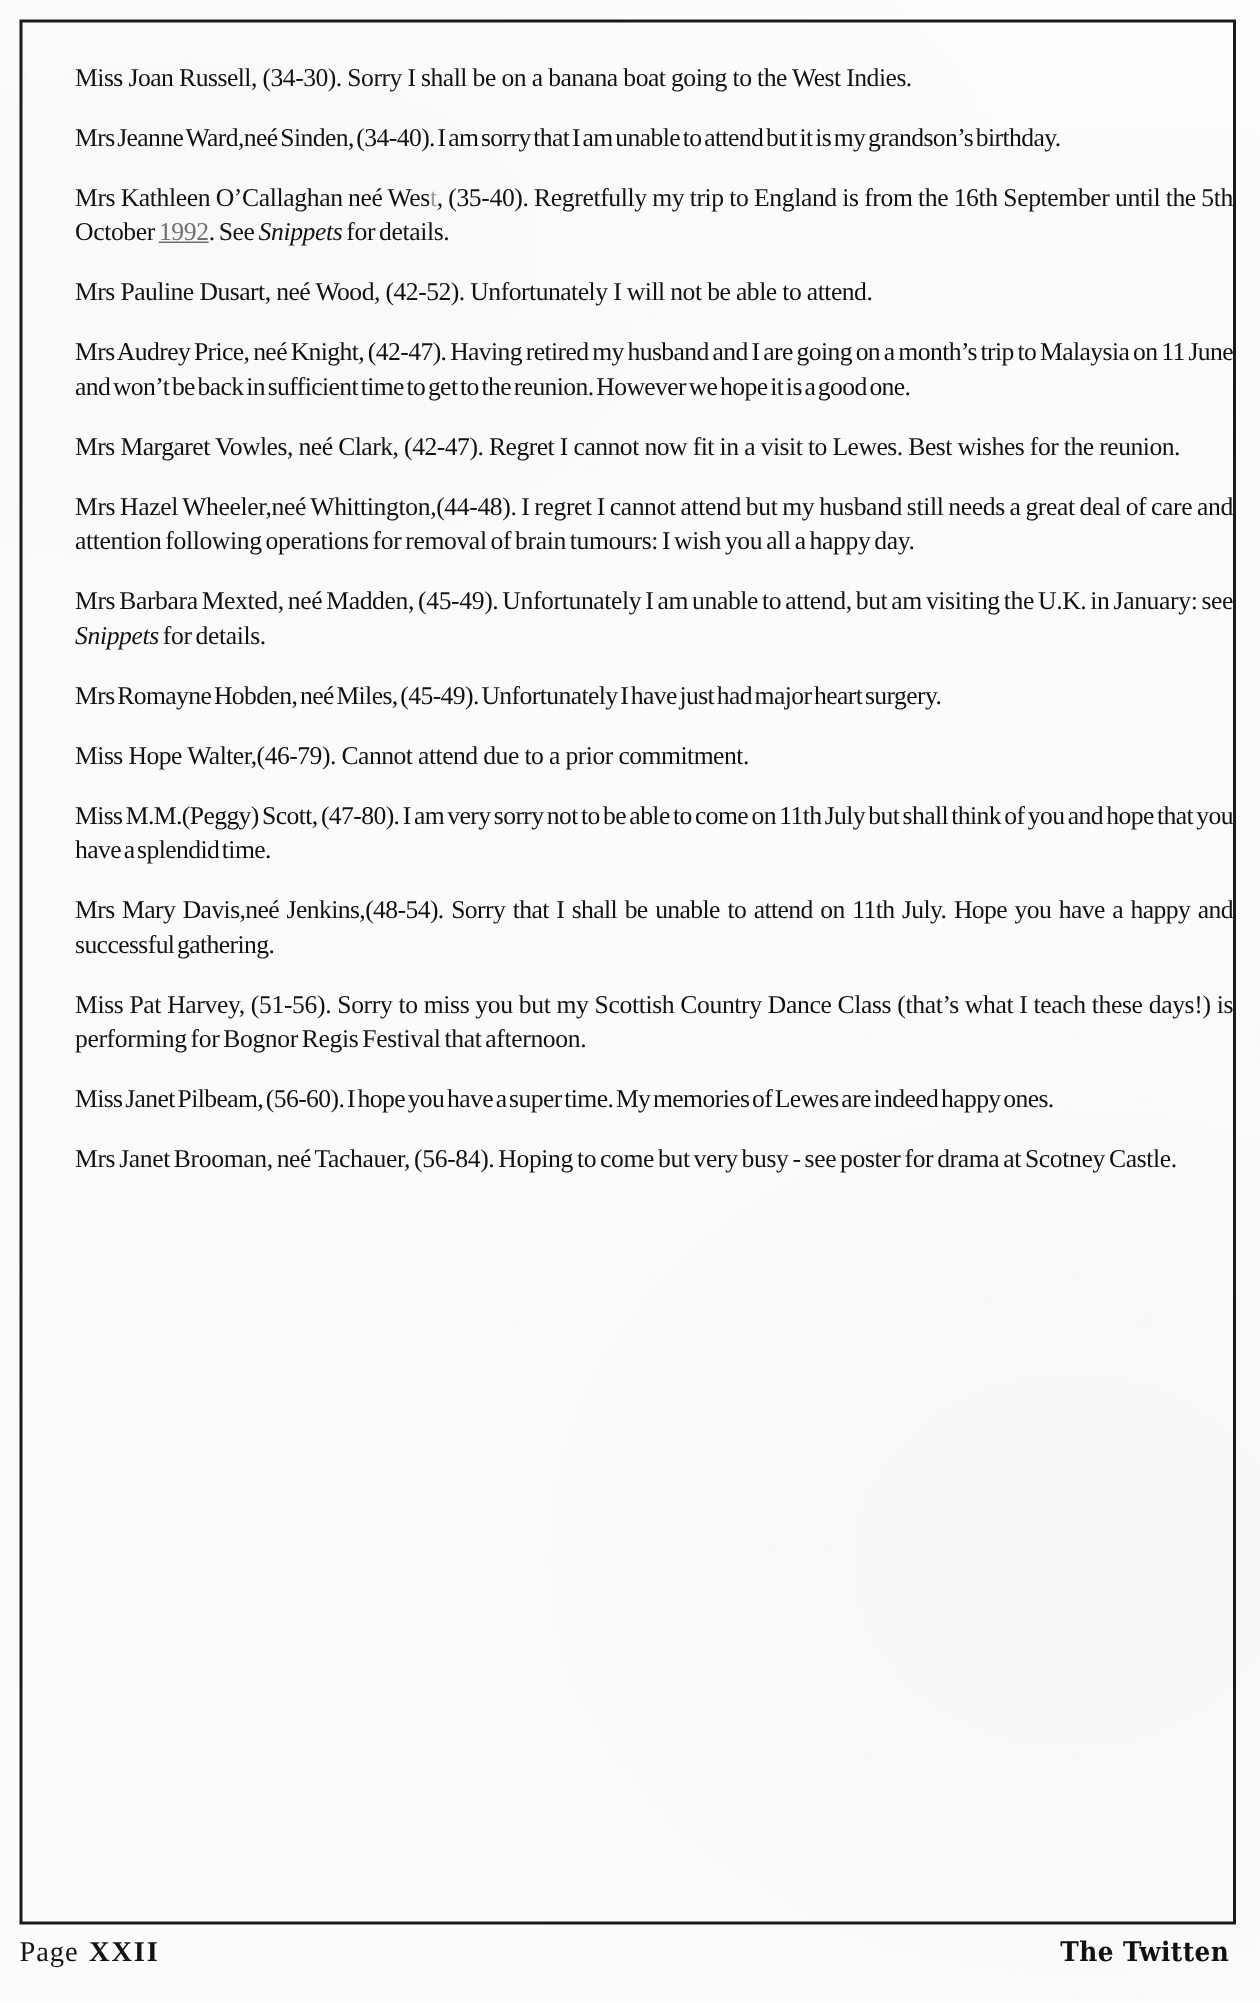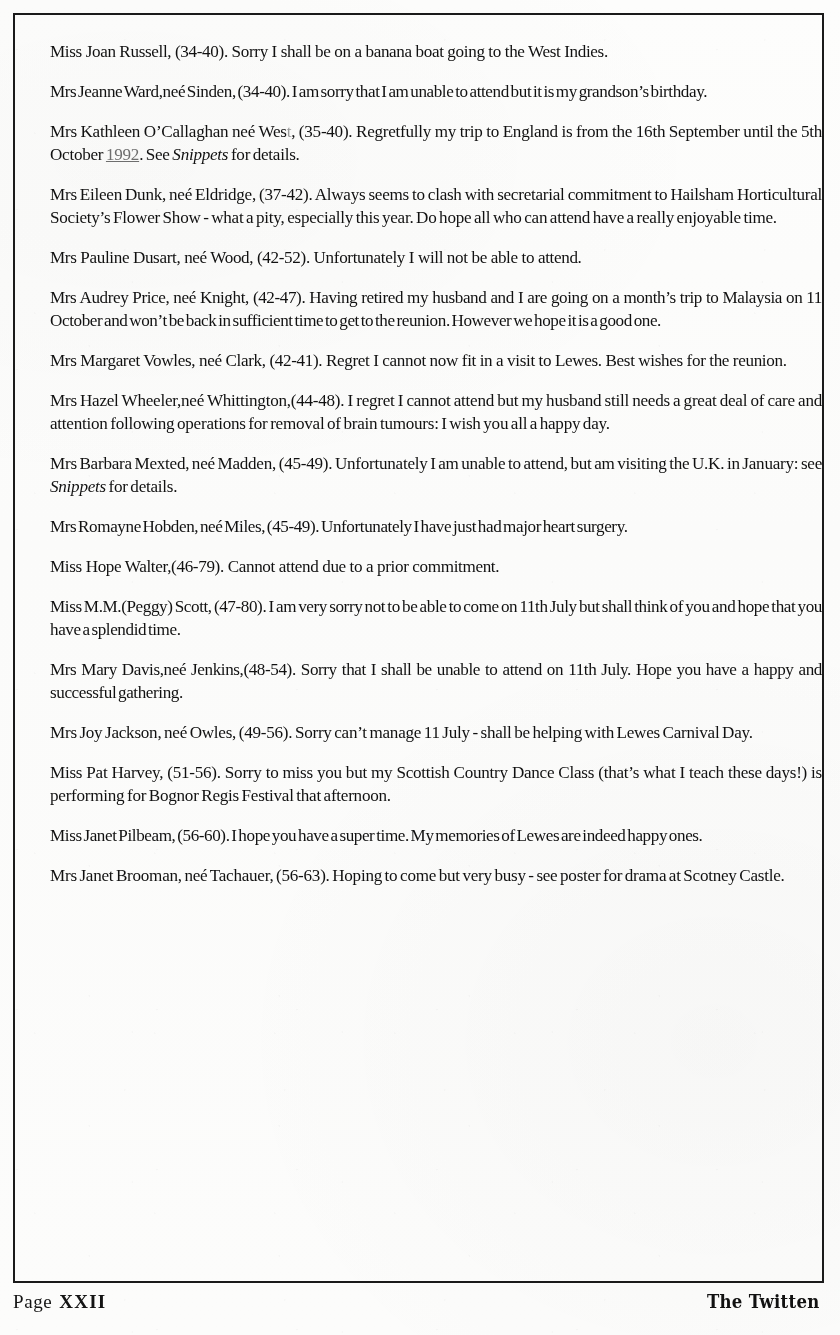--- a/index.html
+++ b/index.html
@@ -129,59 +129,57 @@
   }
 </style>
 </head>
 <body>
 
 <div class="page">
 
   <div class="frame">
     <div class="content">
 
-      <p class="entry">Miss Joan Russell, (34-40).  Sorry I shall be on a banana boat going to the West Indies.</p>
+      <p class="entry">Miss Joan Russell, (34-30).  Sorry I shall be on a banana boat going to the West Indies.</p>
 
       <p class="entry vtight">Mrs Jeanne Ward,neé Sinden, (34-40). I am sorry that I am unable to attend but it is my grandson’s birthday.</p>
 
       <p class="entry tight">
         <span>Mrs Kathleen O’Callaghan neé Wes</span><span class="faint">t</span><span>, (35-40).  Regretfully my trip to England is from the 16th September until the 5th October </span><span class="faded">1992</span><span>. See </span><em class="snippets">Snippets</em><span> for details.</span>
       </p>
 
-      <p class="entry tight">Mrs Eileen Dunk, neé Eldridge, (37-42).  Always seems to clash with secretarial commitment to Hailsham Horticultural Society’s Flower Show - what a pity, especially this year.  Do hope all who can attend have a really enjoyable time.</p>
 
       <p class="entry">Mrs Pauline Dusart, neé Wood, (42-52).  Unfortunately I will not be able to attend.</p>
 
 
-      <p class="entry vtight">Mrs Audrey Price, neé Knight, (42-47). Having retired my husband and I are going on a month’s trip to Malaysia on 11 October and won’t be back in sufficient time to get to the reunion.  However we hope it is a good one.</p>
+      <p class="entry vtight">Mrs Audrey Price, neé Knight, (42-47). Having retired my husband and I are going on a month’s trip to Malaysia on 11 June and won’t be back in sufficient time to get to the reunion.  However we hope it is a good one.</p>
 
-      <p class="entry">Mrs Margaret Vowles, neé Clark, (42-41).  Regret I cannot now fit in a visit to Lewes.  Best wishes for the reunion.</p>
+      <p class="entry">Mrs Margaret Vowles, neé Clark, (42-47).  Regret I cannot now fit in a visit to Lewes.  Best wishes for the reunion.</p>
 
       <p class="entry tight">Mrs Hazel Wheeler,neé Whittington,(44-48).  I regret I cannot attend but my husband still needs a great deal of care and attention following operations for removal of brain tumours: I wish you all a happy day.</p>
 
       <p class="entry tight">
         <span>Mrs Barbara Mexted, neé Madden, (45-49).  Unfortunately I am unable to attend, but am visiting the U.K. in January: see </span><em class="snippets">Snippets</em><span> for details.</span>
       </p>
 
       <p class="entry vtight">Mrs Romayne Hobden, neé Miles, (45-49). Unfortunately I have just had major heart surgery.</p>
 
       <p class="entry">Miss Hope Walter,(46-79).  Cannot attend due to a prior commitment.</p>
 
       <p class="entry vtight">Miss M.M.(Peggy) Scott, (47-80).  I am very sorry not to be able to come on 11th July but shall think of you and hope that you have a splendid time.</p>
 
       <p class="entry vtight">Mrs Mary Davis,neé Jenkins,(48-54).  Sorry that I shall be unable to attend on 11th July.  Hope you have a happy and successful gathering.</p>
 
-      <p class="entry tight">Mrs Joy Jackson, neé Owles, (49-56).  Sorry can’t manage 11 July - shall be helping with Lewes Carnival Day.</p>
 
       <p class="entry tight">Miss Pat Harvey, (51-56).  Sorry to miss you but my Scottish Country Dance Class (that’s what I teach these days!) is performing for Bognor Regis Festival that afternoon.</p>
 
 
       <p class="entry vtight">Miss Janet Pilbeam, (56-60).  I hope you have a super time.  My memories of Lewes are indeed happy ones.</p>
 
-      <p class="entry tight">Mrs Janet Brooman, neé Tachauer, (56-63).  Hoping to come but very busy - see poster for drama at Scotney Castle.</p>
+      <p class="entry tight">Mrs Janet Brooman, neé Tachauer, (56-84).  Hoping to come but very busy - see poster for drama at Scotney Castle.</p>
 
     </div>
   </div>
 
   <div class="footer">
     <div class="folio">
       <span>Page</span><span class="roman">XXII</span>
     </div>
     <div class="masthead">The Twitten</div>
   </div>

